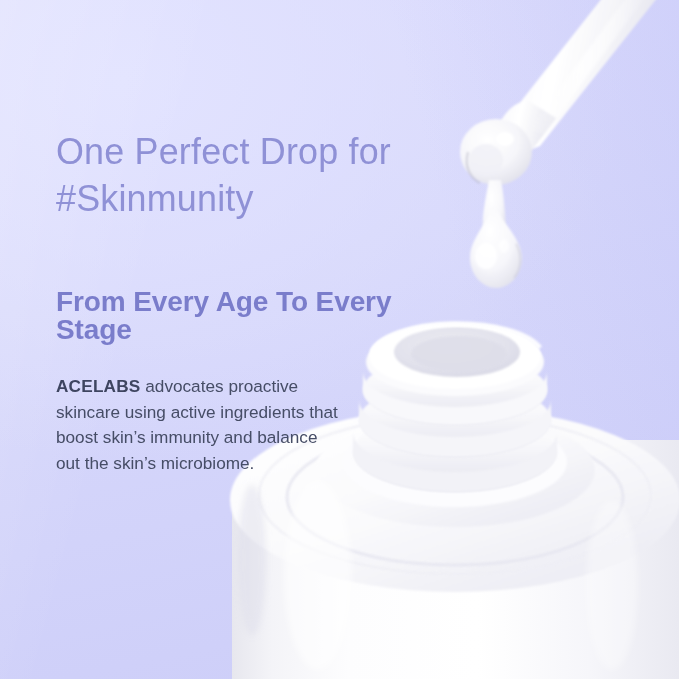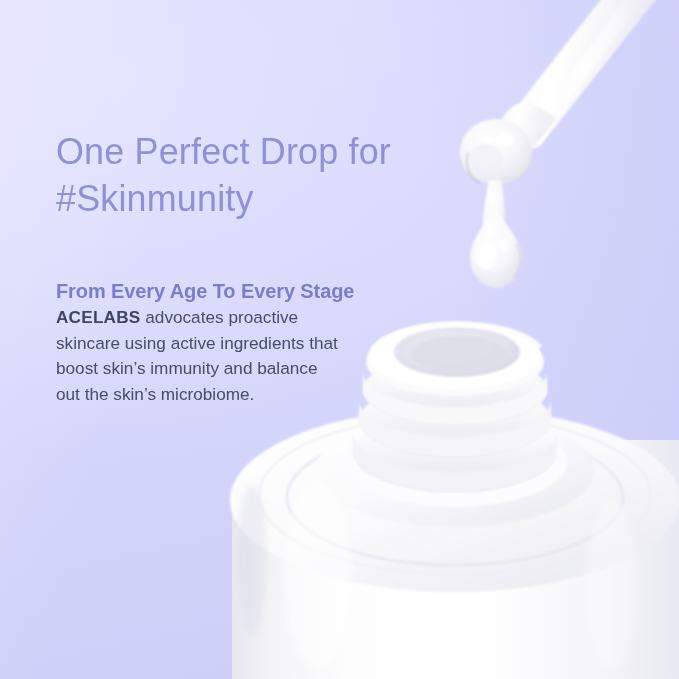--- a/index.html
+++ b/index.html
@@ -43,30 +43,31 @@
     line-height:47px;
     letter-spacing:0.2px;
     color:#8f91d6;
     transform:scaleX(0.97);
     transform-origin:left center;
     white-space:pre-line;
   }
   .headline .l2 { display:block; }
 
   .subhead {
-    margin-top:8px;
+    margin-top:19px;
     font-family:"Liberation Sans", sans-serif;
     font-weight:bold;
-    font-size:20px;
+    font-size:28px;
     line-height:28px;
     letter-spacing:-0.1px;
     color:#7a7dcb;
   }
 
   .bodycopy {
+    margin-top:30px;
     font-family:"Liberation Sans", sans-serif;
     font-size:17.2px;
     line-height:25.6px;
     color:#464d66;
     width:290px;
   }
   .bodycopy .brand { font-weight:bold; color:#3e4560; letter-spacing:0.2px; }
 
   
   .dropper-wrap {

